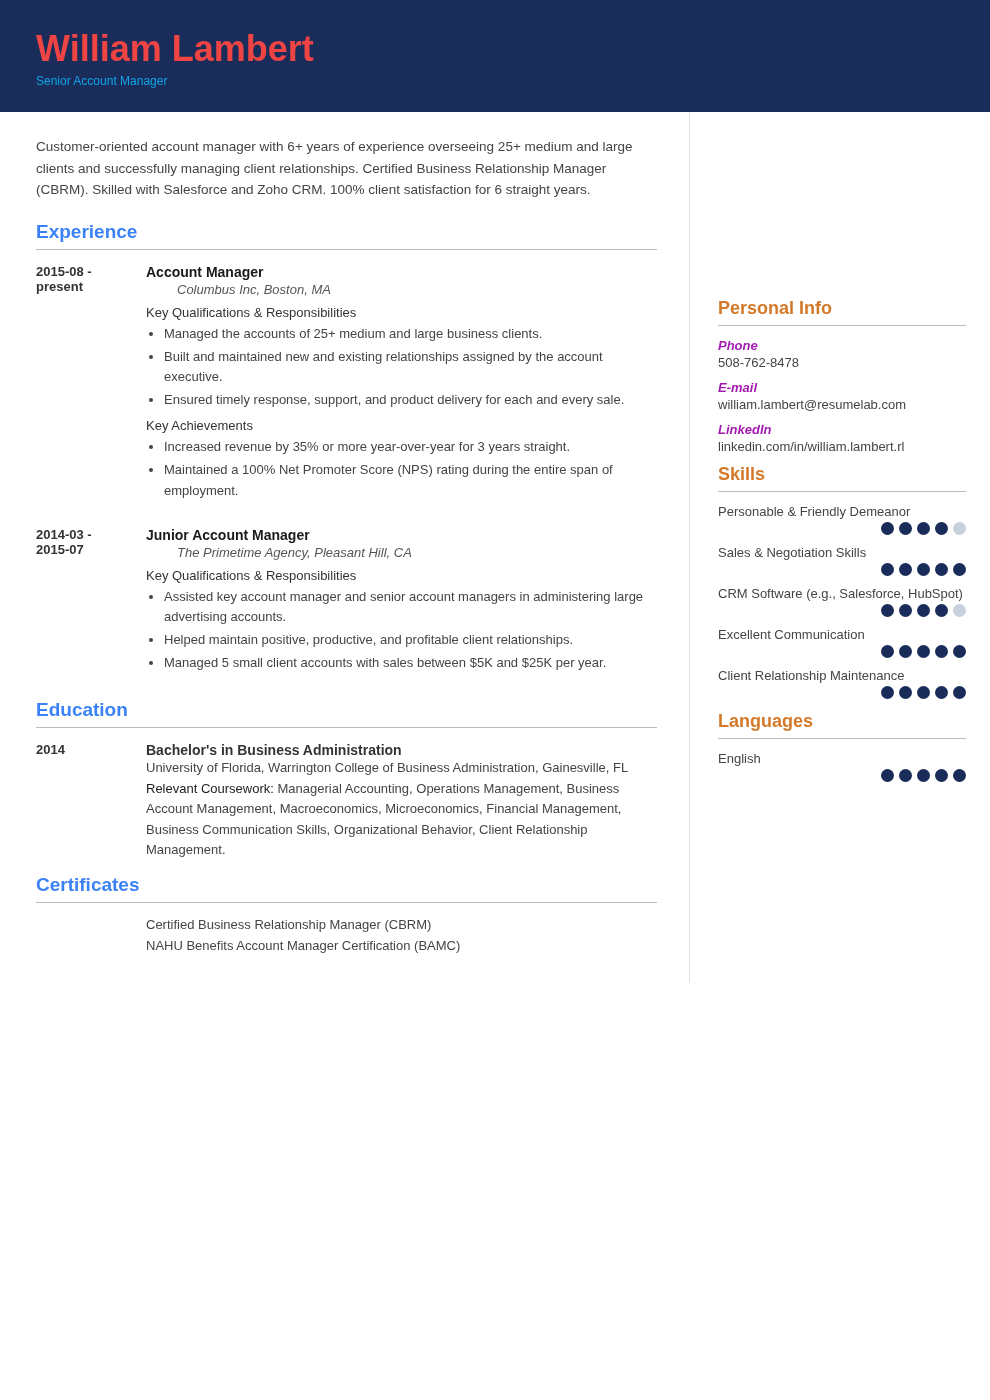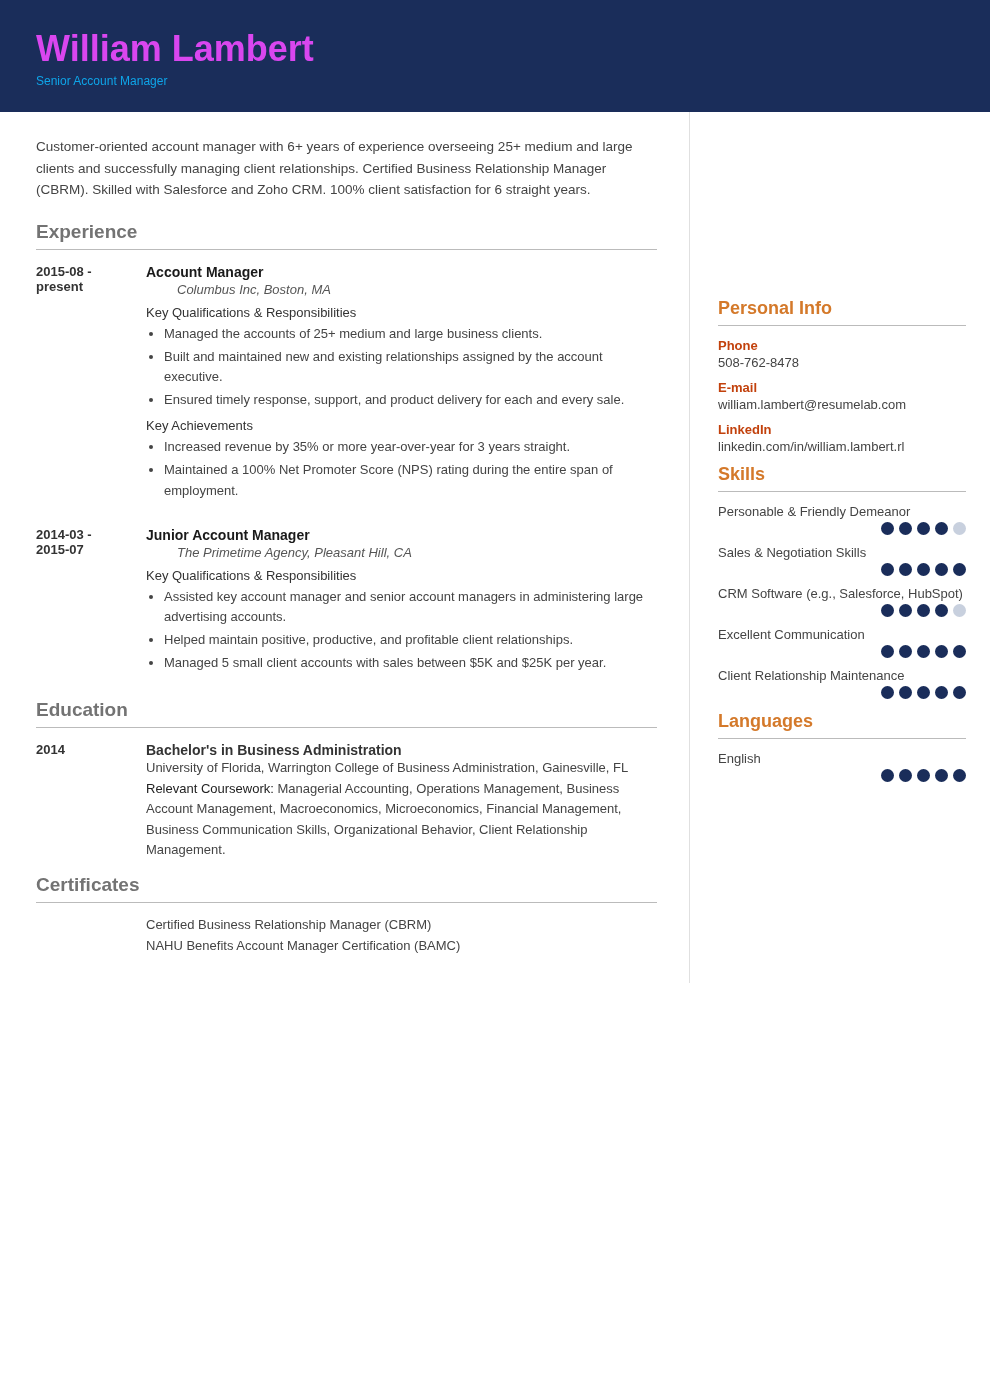--- a/index.html
+++ b/index.html
@@ -12,21 +12,21 @@
       min-height: 1400px;
     }
     .header {
       background: #1a2d5a;
       color: #fff;
       padding: 28px 36px 24px 36px;
     }
     .header-name {
       font-size: 36px;
       font-weight: bold;
-      color: #d946ef;
+      color: #ef4444;
     }
     .header-title {
       font-size: 12px;
       color: #0ea5e9;
       margin-top: 4px;
     }
     .main-content {
       display: flex;
       flex-direction: row;
       align-items: center;
@@ -42,21 +42,21 @@
     }
     .summary {
       font-size: 13.5px;
       line-height: 1.6;
       color: #444;
       margin-bottom: 20px;
     }
     .section-title {
       font-size: 19px;
       font-weight: bold;
-      color: #737373;
+      color: #3b82f6;
       margin-bottom: 6px;
     }
     .section-divider {
       border: none;
       border-top: 1.5px solid #bbb;
       margin-bottom: 14px;
     }
     .experience-entry {
       display: flex;
       margin-bottom: 18px;
@@ -151,22 +151,23 @@
       margin-bottom: 6px;
     }
     .right-section-divider {
       border: none;
       border-top: 1.5px solid #bbb;
       margin-bottom: 12px;
     }
     .info-label {
       font-weight: bold;
       font-size: 13px;
-      color: #c2410c;
+      color: #a21caf;
       margin-bottom: 2px;
+      font-style: italic;
     }
     .info-value {
       font-size: 13px;
       color: #444;
       margin-bottom: 10px;
     }
     .skill-item {
       margin-bottom: 10px;
     }
     .skill-name {

